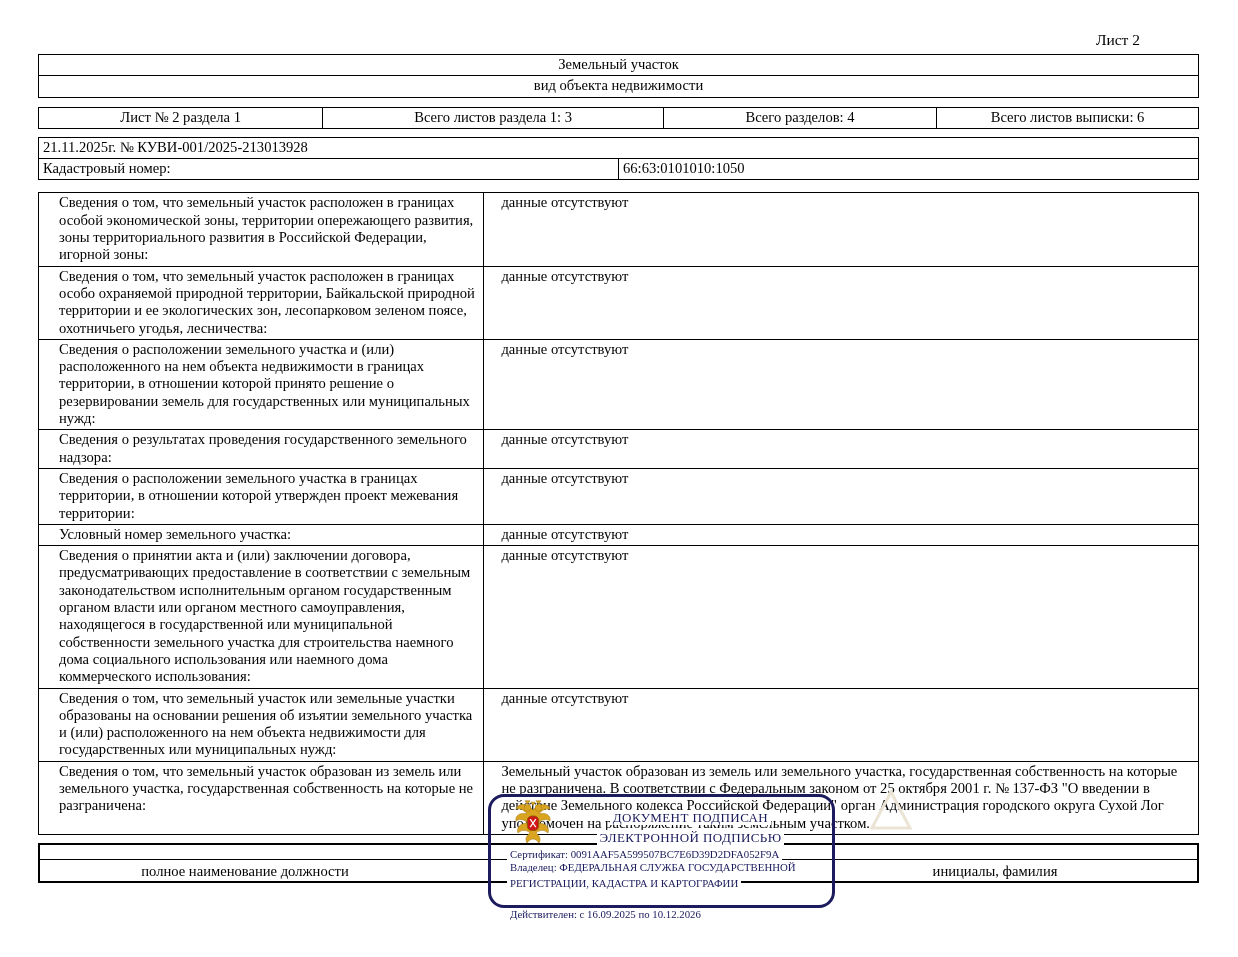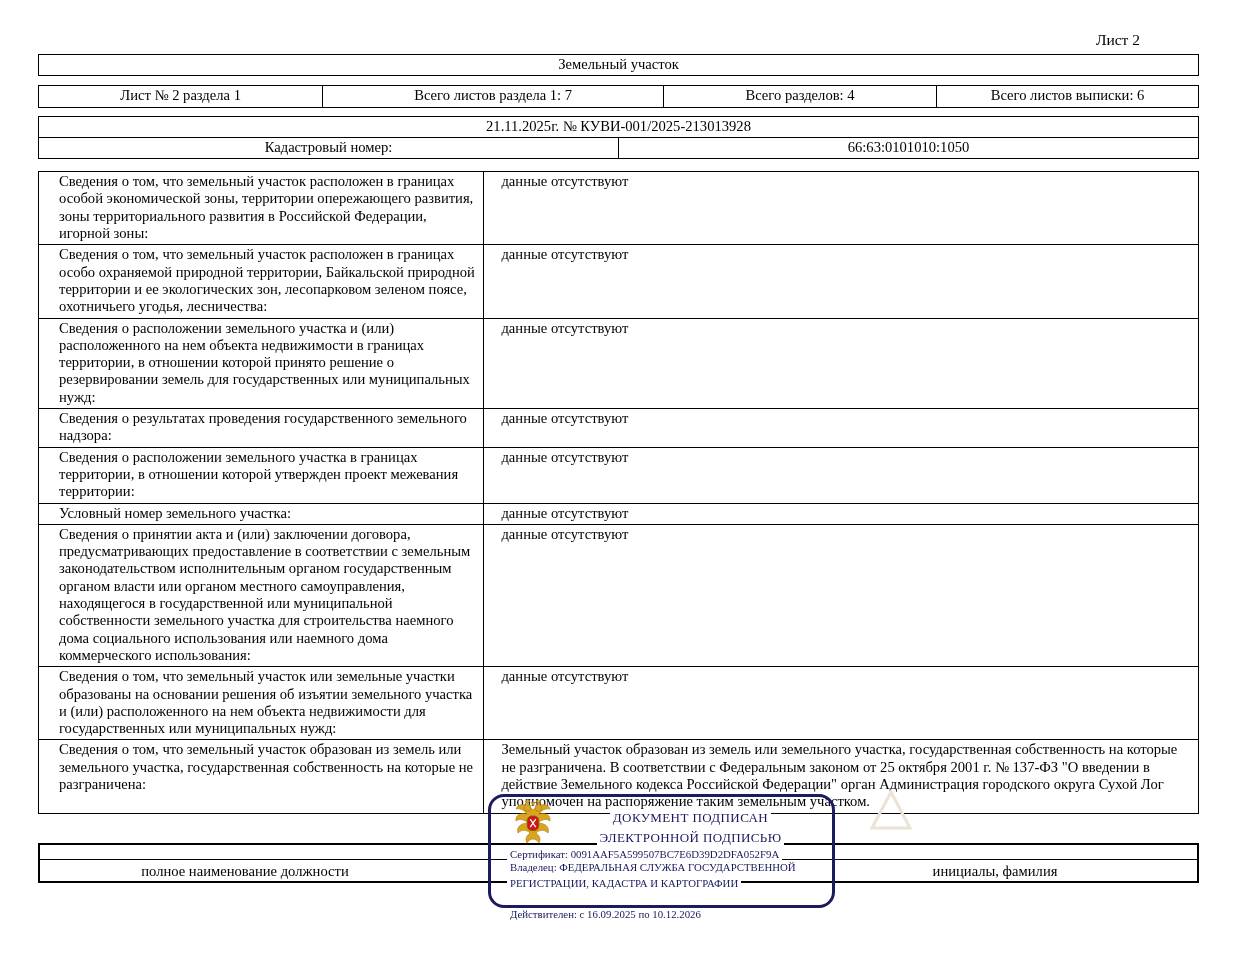--- a/index.html
+++ b/index.html
@@ -25,21 +25,21 @@
     font-size:14.6px;
     line-height:17.3px;
     vertical-align:top;
     padding:1px 4px 2px 4px;
     overflow:hidden;
   }
   .center-cell{text-align:center;}
   .object-type-table td{height:16px;}
   .meta-table{margin-top:9px;}
   .meta-table td{height:17px;text-align:center;font-size:15px;}
-  .doc-table{margin-top:8px;text-align:center;}
+  .doc-table{margin-top:8px;}
   .doc-table td{height:16px;}
   .main-table{margin-top:12px;}
   .main-table td.lbl{width:37.8%;padding-left:20px;}
   .main-table td.val{width:62.2%;padding-left:17px;}
   
   .watermark{
     position:absolute;left:868px;top:788px;z-index:1;
     display:flex;align-items:center;gap:8px;
     pointer-events:none;
   }
@@ -90,28 +90,31 @@
 
   <div class="sheet-label">Лист 2</div>
 
   <div class="content">
 
     <table class="tbl object-type-table">
       <tbody>
           <tr>
         <td class="center-cell">Земельный участок</td>
       </tr>
+      <tr>
+        <td class="center-cell">вид объекта недвижимости</td>
+      </tr>
     </tbody>
       </table>
 
     <table class="tbl meta-table">
       <tbody>
           <tr>
         <td style="width:24.5%">Лист № 2 раздела 1</td>
-        <td style="width:29.5%">Всего листов раздела 1: 7</td>
+        <td style="width:29.5%">Всего листов раздела 1: 3</td>
         <td style="width:23.5%">Всего разделов: 4</td>
         <td style="width:22.5%">Всего листов выписки: 6</td>
       </tr>
     </tbody>
       </table>
 
     <table class="tbl doc-table">
       <tbody>
           <tr>
         <td colspan="2">21.11.2025г. № КУВИ-001/2025-213013928</td>

